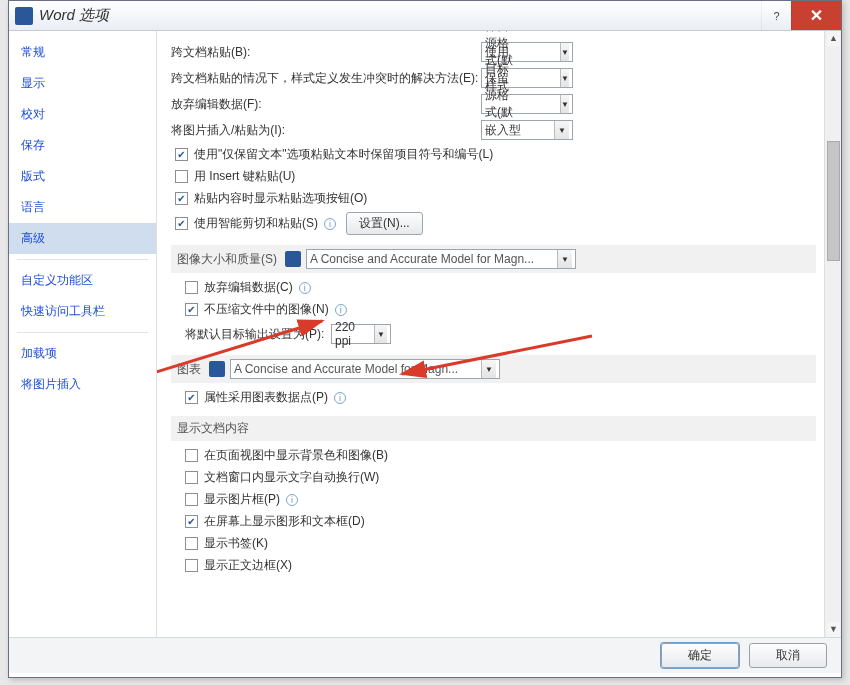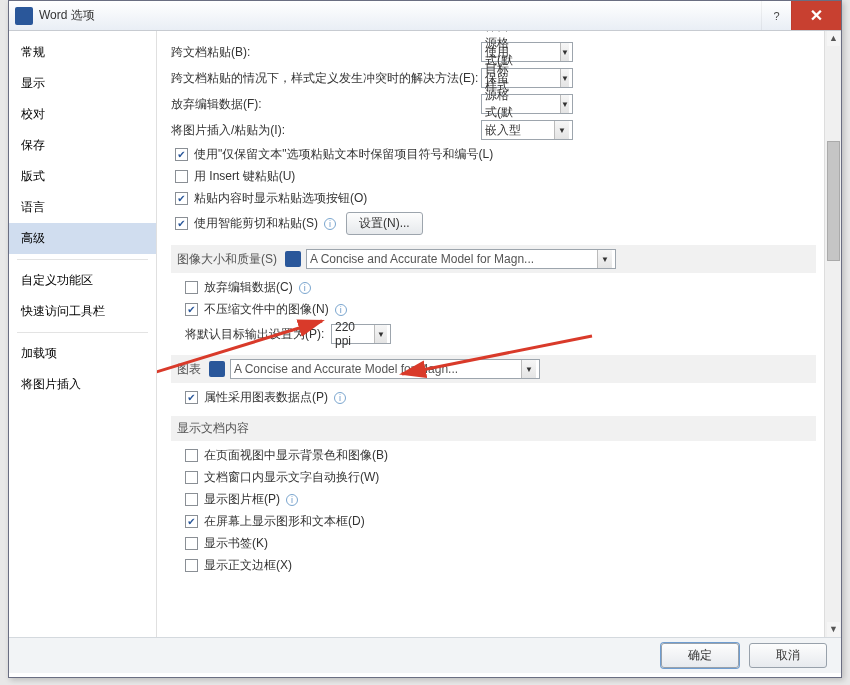--- a/index.html
+++ b/index.html
@@ -1,41 +1,41 @@
 <!DOCTYPE html>
 <html><head>
   <meta charset="utf-8">
   <style>
     * { box-sizing: border-box; font-family: "Microsoft YaHei","Segoe UI",Tahoma,sans-serif; }
     body { margin:0; background:#e8e8e8; width:850px; height:685px; overflow:hidden; }
     .dialog { position:absolute; left:8px; top:0; width:834px; height:678px; background:#fff; border:1px solid #6a6e82; box-shadow:2px 2px 6px rgba(0,0,0,.2); }
     .titlebar { height:30px; background:linear-gradient(#fff,#e9eef5); display:flex; align-items:center; border-bottom:1px solid #c7cbd1; }
     .titlebar .icon { width:18px; height:18px; margin:0 6px; background:#2a579a; border-radius:2px; }
-    .titlebar .title { font-size:12px; color:#333; flex:1; }
+    .titlebar .title { font-size:15px; color:#333; flex:1;font-style:italic; }
     .winbtns { display:flex; height:100%; }
     .winbtn { width:36px; display:flex; align-items:center; justify-content:center; font-size:11px; color:#444; border-left:1px solid rgba(0,0,0,.05); }
     .winbtn.help { width:30px; }
     .winbtn.close { background:#c84030; color:#fff; width:50px; font-size:16px; font-weight:bold; }
     .body { display:flex; height:606px; }
     .sidebar { width:148px; background:#fff; border-right:1px solid #e0e0e0; padding-top:6px; }
-    .side-item { padding:7px 12px; font-size:12px; color:#000000; cursor:pointer; }
+    .side-item { padding:7px 12px; font-size:12px; color:#1d4ed8; cursor:pointer; }
     .side-item.selected { background:#d0ddef; }
     .side-sep { height:1px; background:#e3e3e3; margin:5px 8px; }
     .content { flex:1; position:relative; overflow:hidden; background:#fff; }
     .scroll { position:absolute; right:0; top:0; width:17px; height:100%; background:#f0f0f0; border-left:1px solid #ddd; }
     .scroll .thumb { position:absolute; left:2px; width:13px; background:#c5c5c5; border:1px solid #aaa; }
     .scroll .arr { position:absolute; left:2px; width:13px; height:15px; font-size:9px; text-align:center; line-height:15px; color:#555; background:#f5f5f5; }
     .pane { position:absolute; left:0; top:0; right:17px; height:100%; padding:6px 8px 0 14px; }
     .row { display:flex; align-items:center; font-size:12px; color:#333; margin:4px 0; min-height:22px; }
     .lbl { width:300px; }
     .sel { border:1px solid #9da5ad; height:20px; padding:0 3px; font-size:12px; background:#fff; display:inline-flex; align-items:center; justify-content:space-between; }
     .sel .arrbtn { width:15px; height:18px; border-left:1px solid #bbb; display:flex; align-items:center; justify-content:center; font-size:8px; color:#333; background:linear-gradient(#f6f6f6,#e4e4e4); margin-left:4px; }
     .sel.wide1 { width:92px;gap:36px; }
     .sel.wide2 { width:60px; }
-    .sel.doc { width:310px; }
+    .sel.doc { width:270px; }
     .chk-row { display:flex; align-items:center; font-size:12px; color:#333; margin:5px 0 5px 0; padding-left:4px; }
     .chk-row-i { padding-left:14px; }
     .chk { width:13px; height:13px; border:1px solid #8a8f95; margin-right:6px; display:flex; align-items:center; justify-content:center; font-size:10px; color:#2a579a; background:#fff; flex-shrink:0; }
     .chk.checked::before { content:"✔"; }
     .info { display:inline-block; width:12px; height:12px; border:1px solid #7ba6cf; border-radius:50%; font-size:9px; text-align:center; line-height:11px; color:#6a97c7; margin-left:6px; }
     .btn { border:1px solid #9da5ad; background:linear-gradient(#fdfdfd,#e6e9ec); border-radius:3px; padding:2px 12px; font-size:12px; color:#333; margin-left:10px; }
     .section { background:#f1f1f1; font-size:12px; color:#555; padding:4px 6px; margin:10px 0 6px 0; display:flex; align-items:center; }
     .section .docicon { width:16px; height:16px; background:#2a579a; border-radius:2px; margin:0 5px 0 8px; display:inline-block; }
     .footer { height:36px; border-top:1px solid #d4d9de; background:#f2f4f6; display:flex; align-items:center; justify-content:flex-end; padding:0 14px; gap:10px; }
     .fbtn { border:1px solid #98a1ab; background:linear-gradient(#fdfdfd,#e7eaee); border-radius:3px; padding:3px 24px; font-size:12px; color:#333; min-width:78px; text-align:center; }

